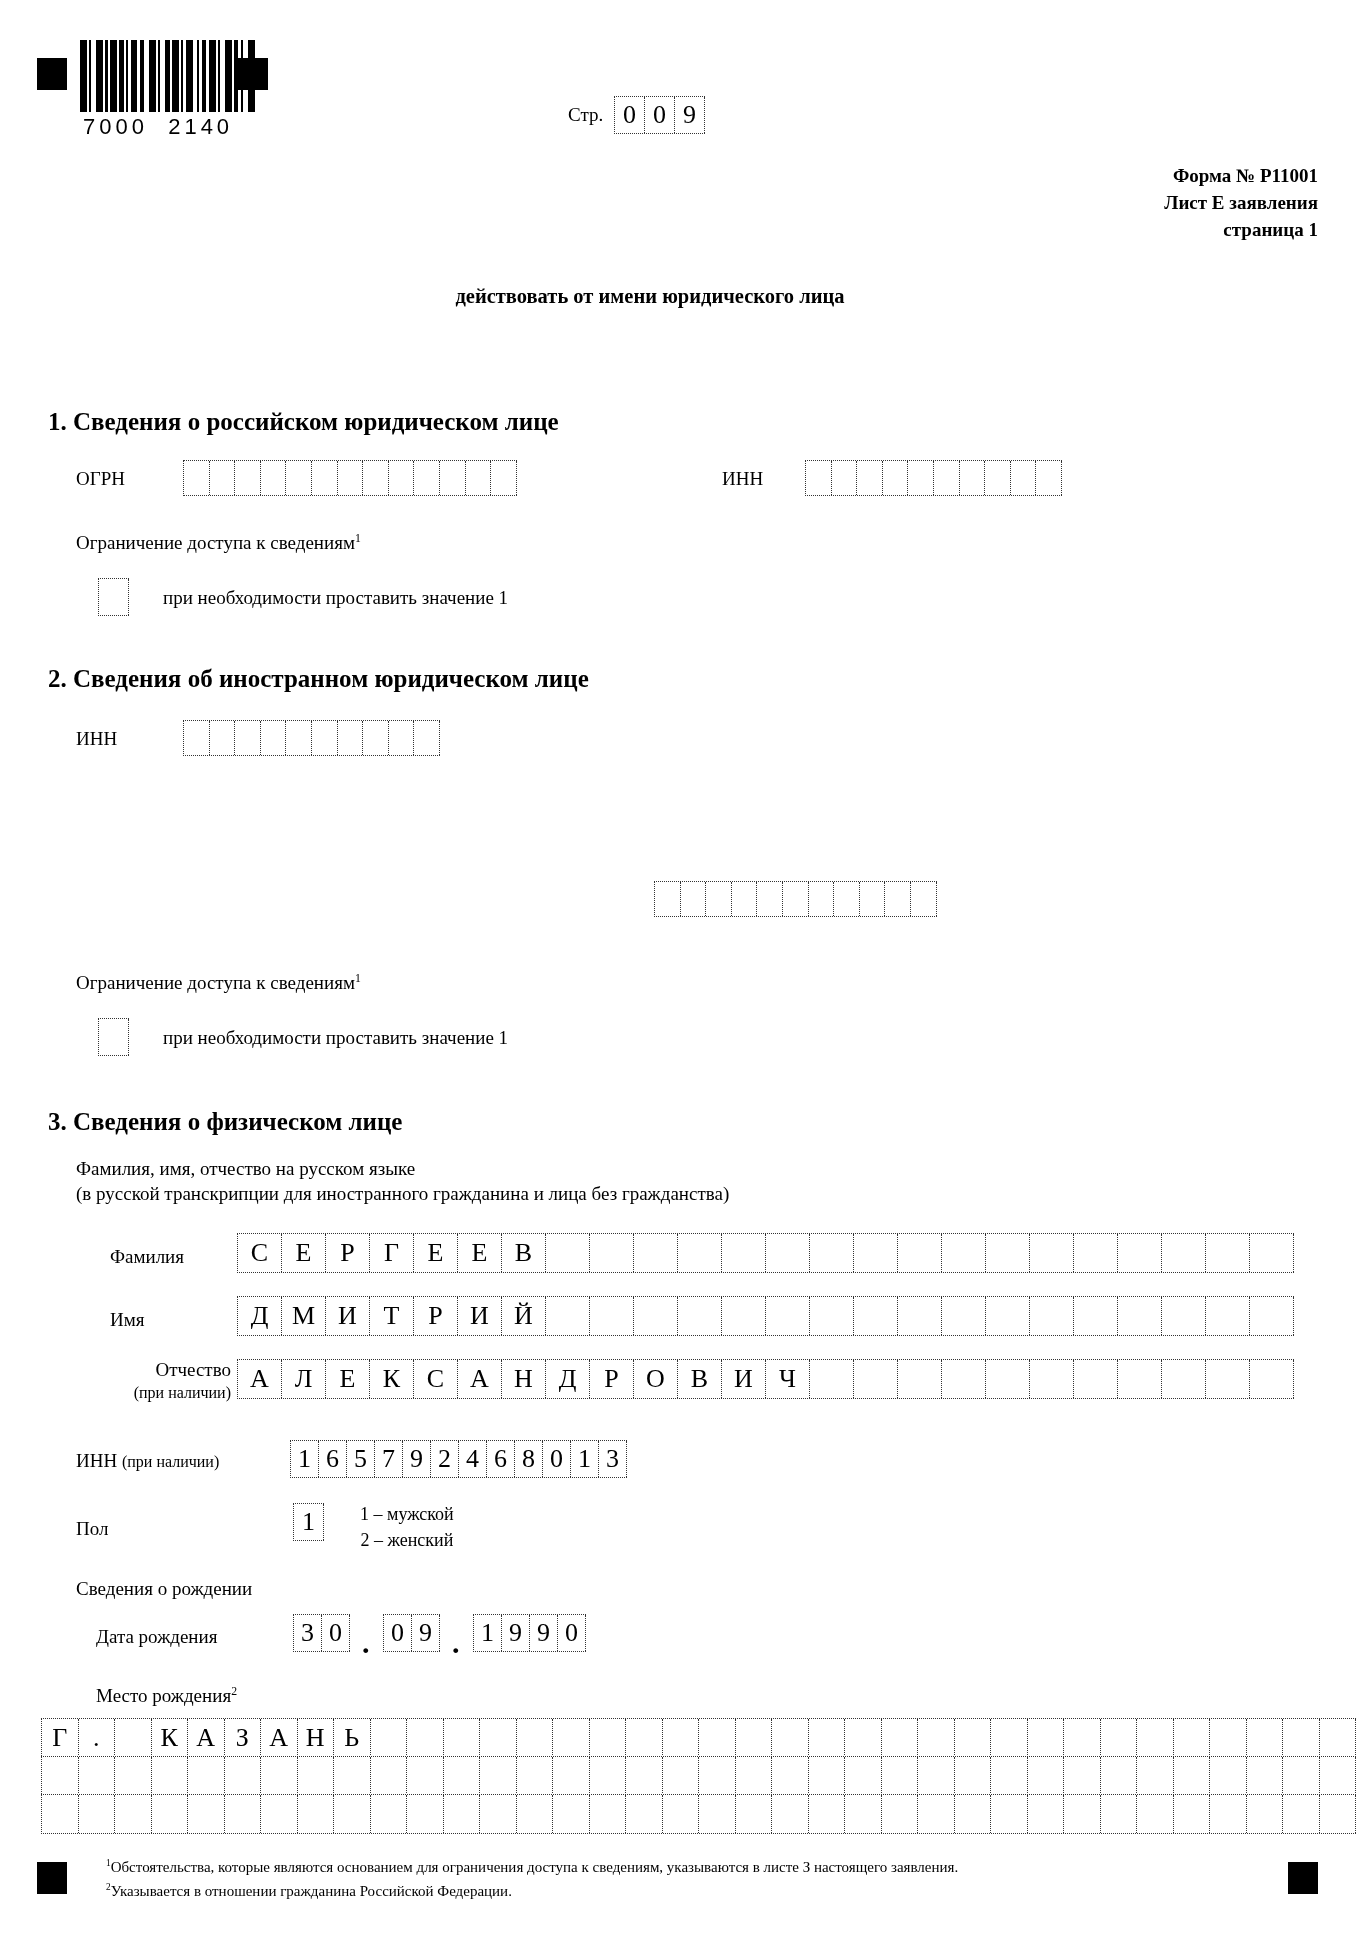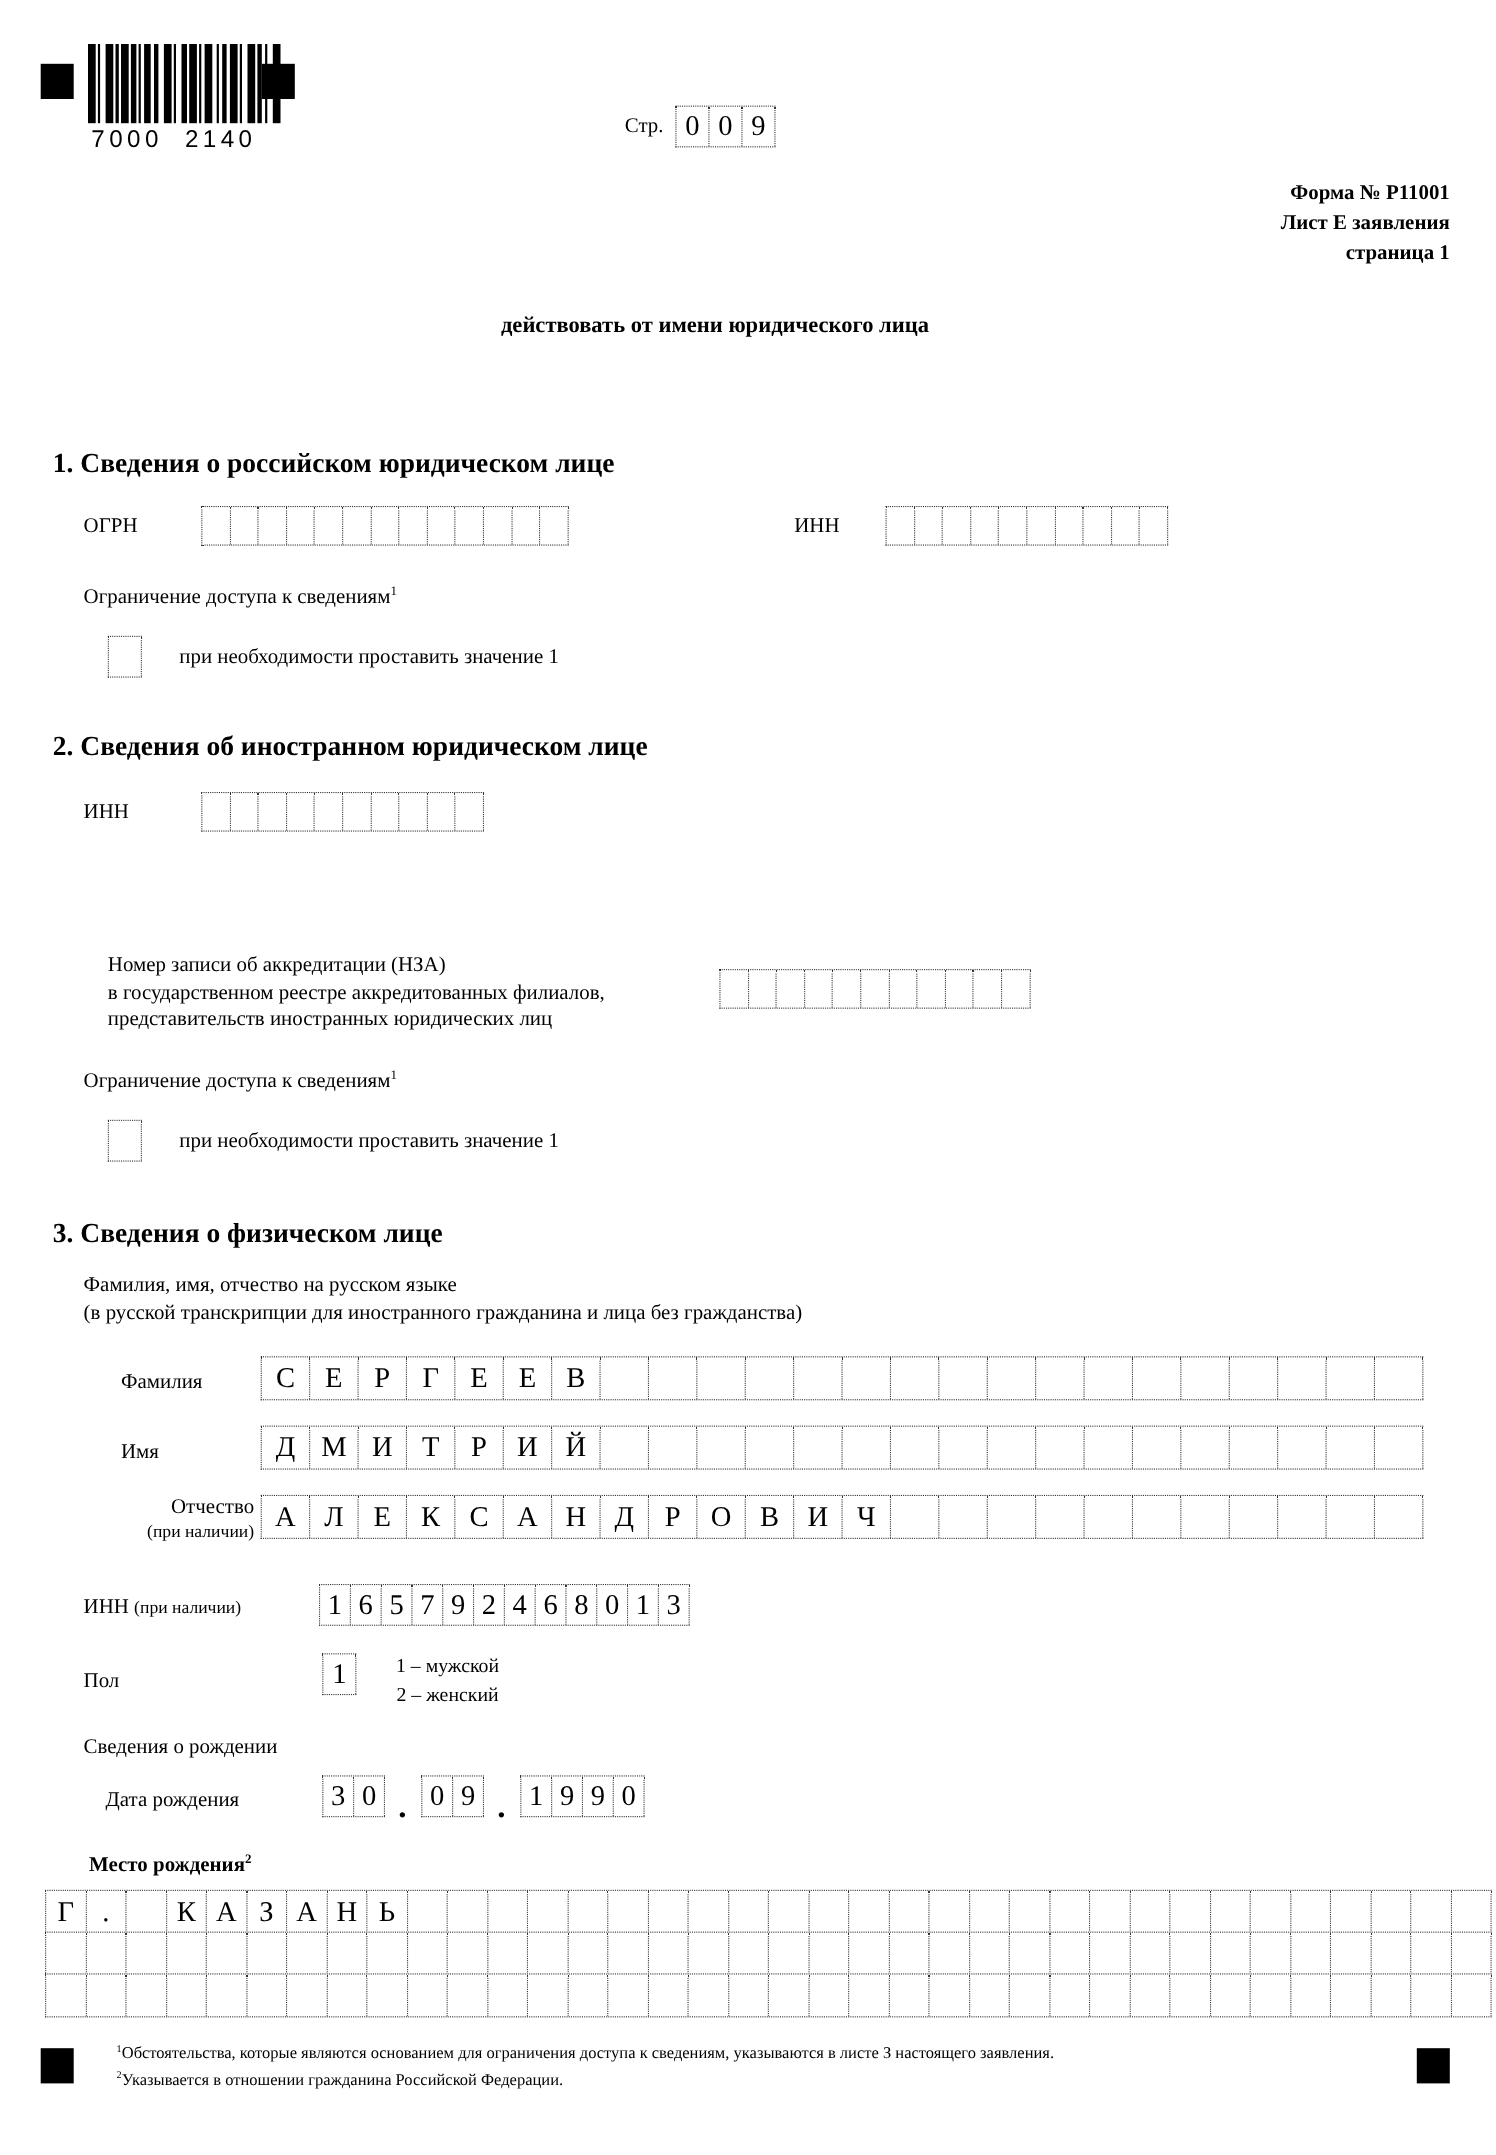--- a/index.html
+++ b/index.html
@@ -245,25 +245,20 @@
         <div class="cell"></div>
         <div class="cell"></div>
         <div class="cell"></div>
         <div class="cell"></div>
         <div class="cell"></div>
         <div class="cell"></div>
         <div class="cell"></div>
       </div></div>
 
 
-  <div class="lbl" style="left:98px; top:866px; width:480px;">
-    <div>Номер записи об аккредитации (НЗА)</div>
-    <div>в государственном реестре аккредитованных филиалов,</div>
-    <div>представительств иностранных юридических лиц</div>
-  </div>
   <div id="s2-nza" style="position:absolute; left:654px; top:881px;"><div class="cells sz-std">
         <div class="cell"></div>
         <div class="cell"></div>
         <div class="cell"></div>
         <div class="cell"></div>
         <div class="cell"></div>
         <div class="cell"></div>
         <div class="cell"></div>
         <div class="cell"></div>
         <div class="cell"></div>
@@ -414,21 +409,21 @@
         <div class="cell">9</div>
       </div></div>
   <div class="dot" style="left:452px; top:1628px;">.</div>
   <div id="s3-byear" style="position:absolute; left:473px; top:1614px;"><div class="cells sz-date">
         <div class="cell">1</div>
         <div class="cell">9</div>
         <div class="cell">9</div>
         <div class="cell">0</div>
       </div></div>
 
-  <div class="lbl" style="left:81px; top:1684px;font-weight:bold;">
+  <div class="lbl" style="left:96px; top:1684px;">
     <span>Место рождения</span><span class="sup">2</span>
   </div>
   <div id="s3-place1" style="position:absolute; left:41px; top:1718px;"><div class="cells sz-place">
         <div class="cell">Г</div>
         <div class="cell">.</div>
         <div class="cell"></div>
         <div class="cell">К</div>
         <div class="cell">А</div>
         <div class="cell">З</div>
         <div class="cell">А</div>

